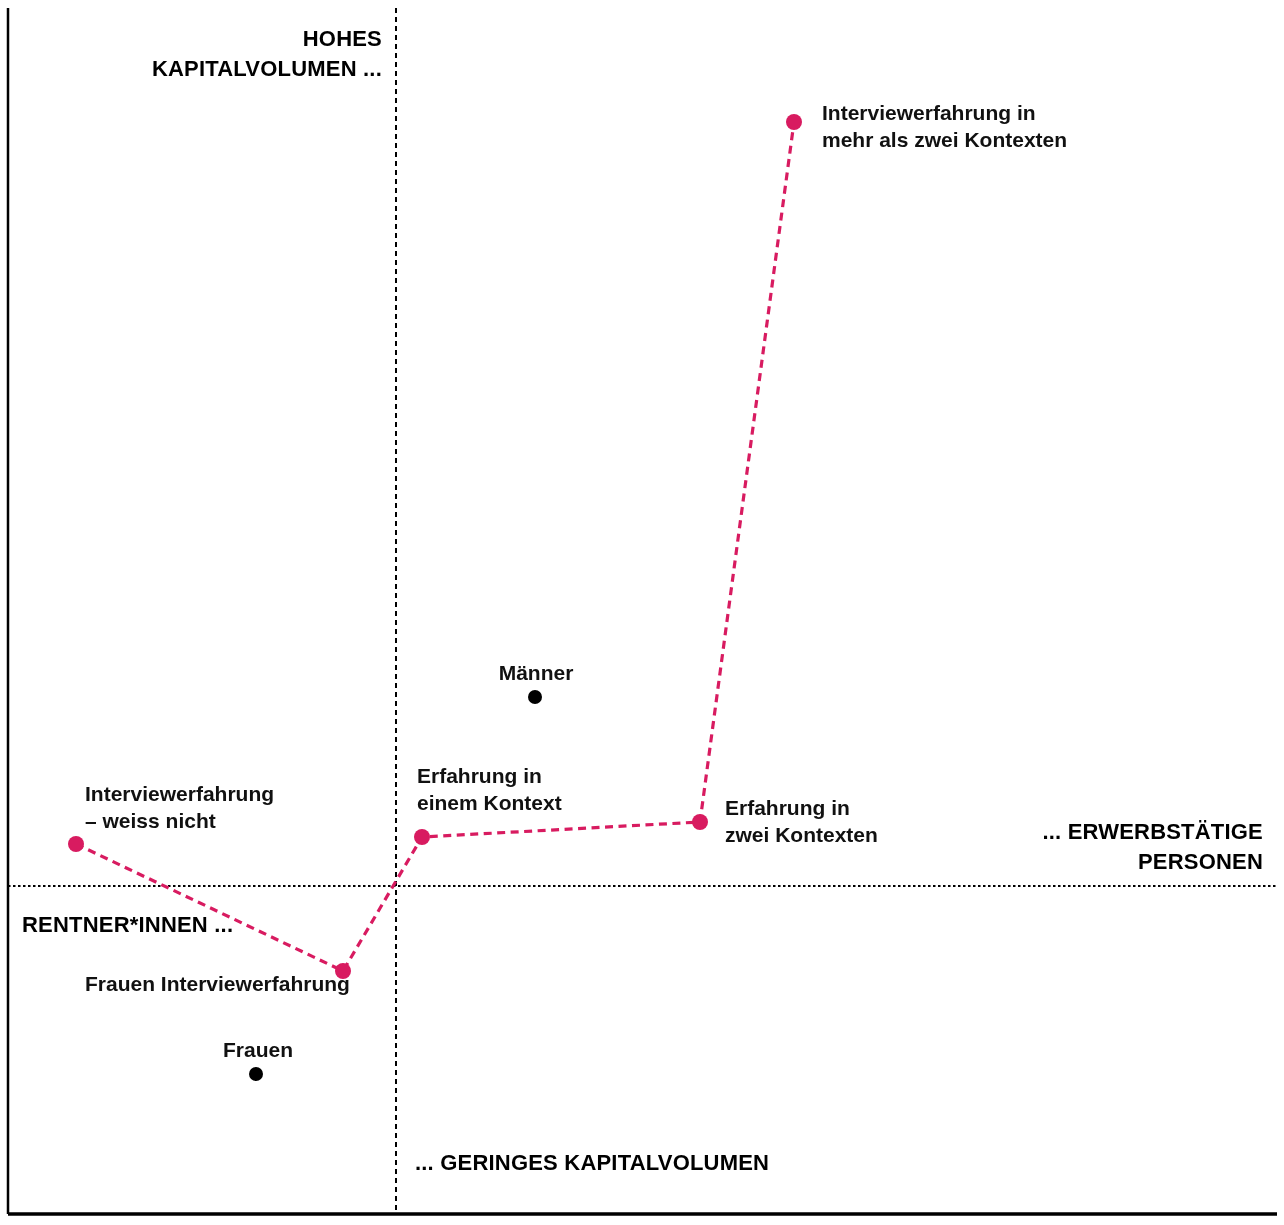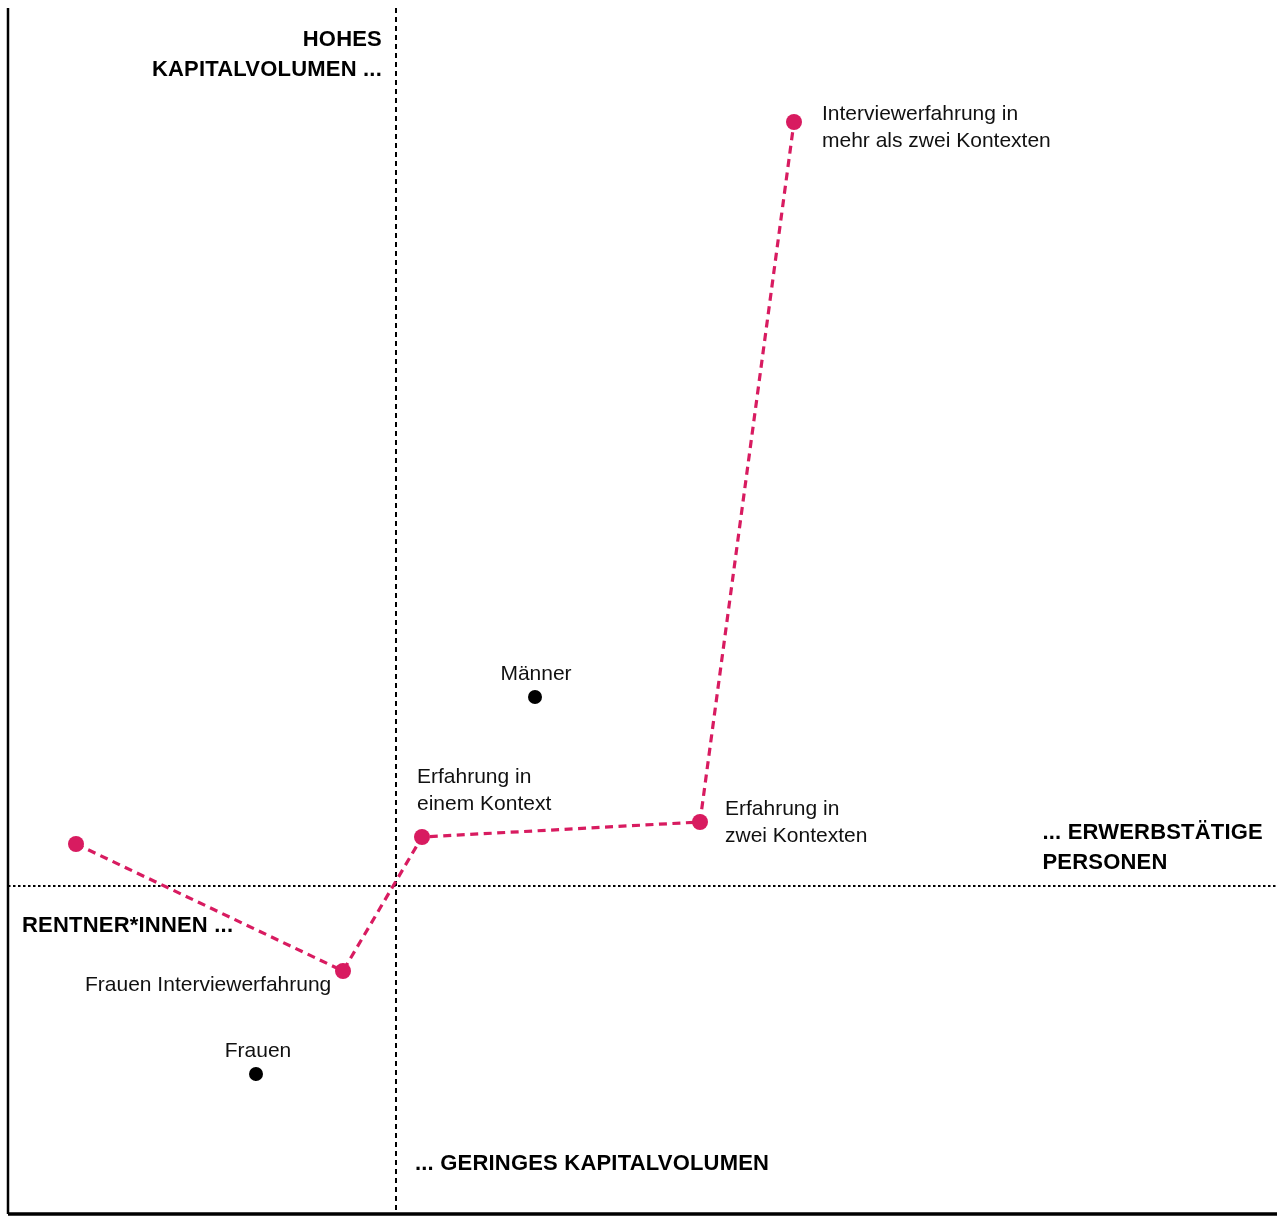--- a/index.html
+++ b/index.html
@@ -32,30 +32,31 @@
     position: absolute;
     font-weight: 700;
     font-size: 22px;
     line-height: 30px;
     color: #000000;
     white-space: pre-line;
     letter-spacing: 0.2px;
   }
 
   .axis-label.top-label    { right: 902px; top: 24px;  text-align: right; }
-  .axis-label.right-label  { right: 21px;  top: 817px; }
+  .axis-label.right-label  { right: 21px;  top: 817px; text-align: right; }
   .axis-label.left-label   { left: 22px;   top: 910px; text-align: left; }
   .axis-label.bottom-label { left: 415px;  top: 1148px; text-align: left; }
 
   .point-label {
     position: absolute;
     font-size: 21px;
     line-height: 27px;
     color: #111111;
     white-space: pre;
+    font-weight: bold;
   }
 </style>
 </head>
 <body>
 
 <div class="canvas">
 
   <svg class="plot-layer" id="plot" viewBox="0 0 1284 1225">
       <line x1="8" y1="8" x2="8" y2="1214" stroke="#000000" stroke-width="2.5"></line>
       <line x1="8" y1="1214" x2="1277" y2="1214" stroke="#000000" stroke-width="3.5"></line>
@@ -65,20 +66,22 @@
       <circle cx="76" cy="844" r="8" fill="#d81b60"></circle>
       <circle cx="343" cy="971" r="8" fill="#d81b60"></circle>
       <circle cx="422" cy="837" r="8" fill="#d81b60"></circle>
       <circle cx="700" cy="822" r="8" fill="#d81b60"></circle>
       <circle cx="794" cy="122" r="8" fill="#d81b60"></circle>
       <circle cx="535" cy="697" r="7" fill="#000000"></circle>
       <circle cx="256" cy="1074" r="7" fill="#000000"></circle>
     </svg>
 
   <div class="labels-layer">
+      <div class="point-label" style="left: 85px; top: 780px;">Interviewerfahrung
+– weiss nicht</div>
       <div class="point-label" style="left: 85px; top: 970px;">Frauen Interviewerfahrung</div>
       <div class="point-label" style="left: 417px; top: 762px;">Erfahrung in
 einem Kontext</div>
       <div class="point-label" style="left: 725px; top: 794px;">Erfahrung in
 zwei Kontexten</div>
       <div class="point-label" style="left: 822px; top: 99px;">Interviewerfahrung in
 mehr als zwei Kontexten</div>
       <div class="point-label" style="left: 536px; top: 659px; transform: translateX(-50%); text-align: left;">Männer</div>
       <div class="point-label" style="left: 258px; top: 1036px; transform: translateX(-50%); ">Frauen</div>
     </div>

